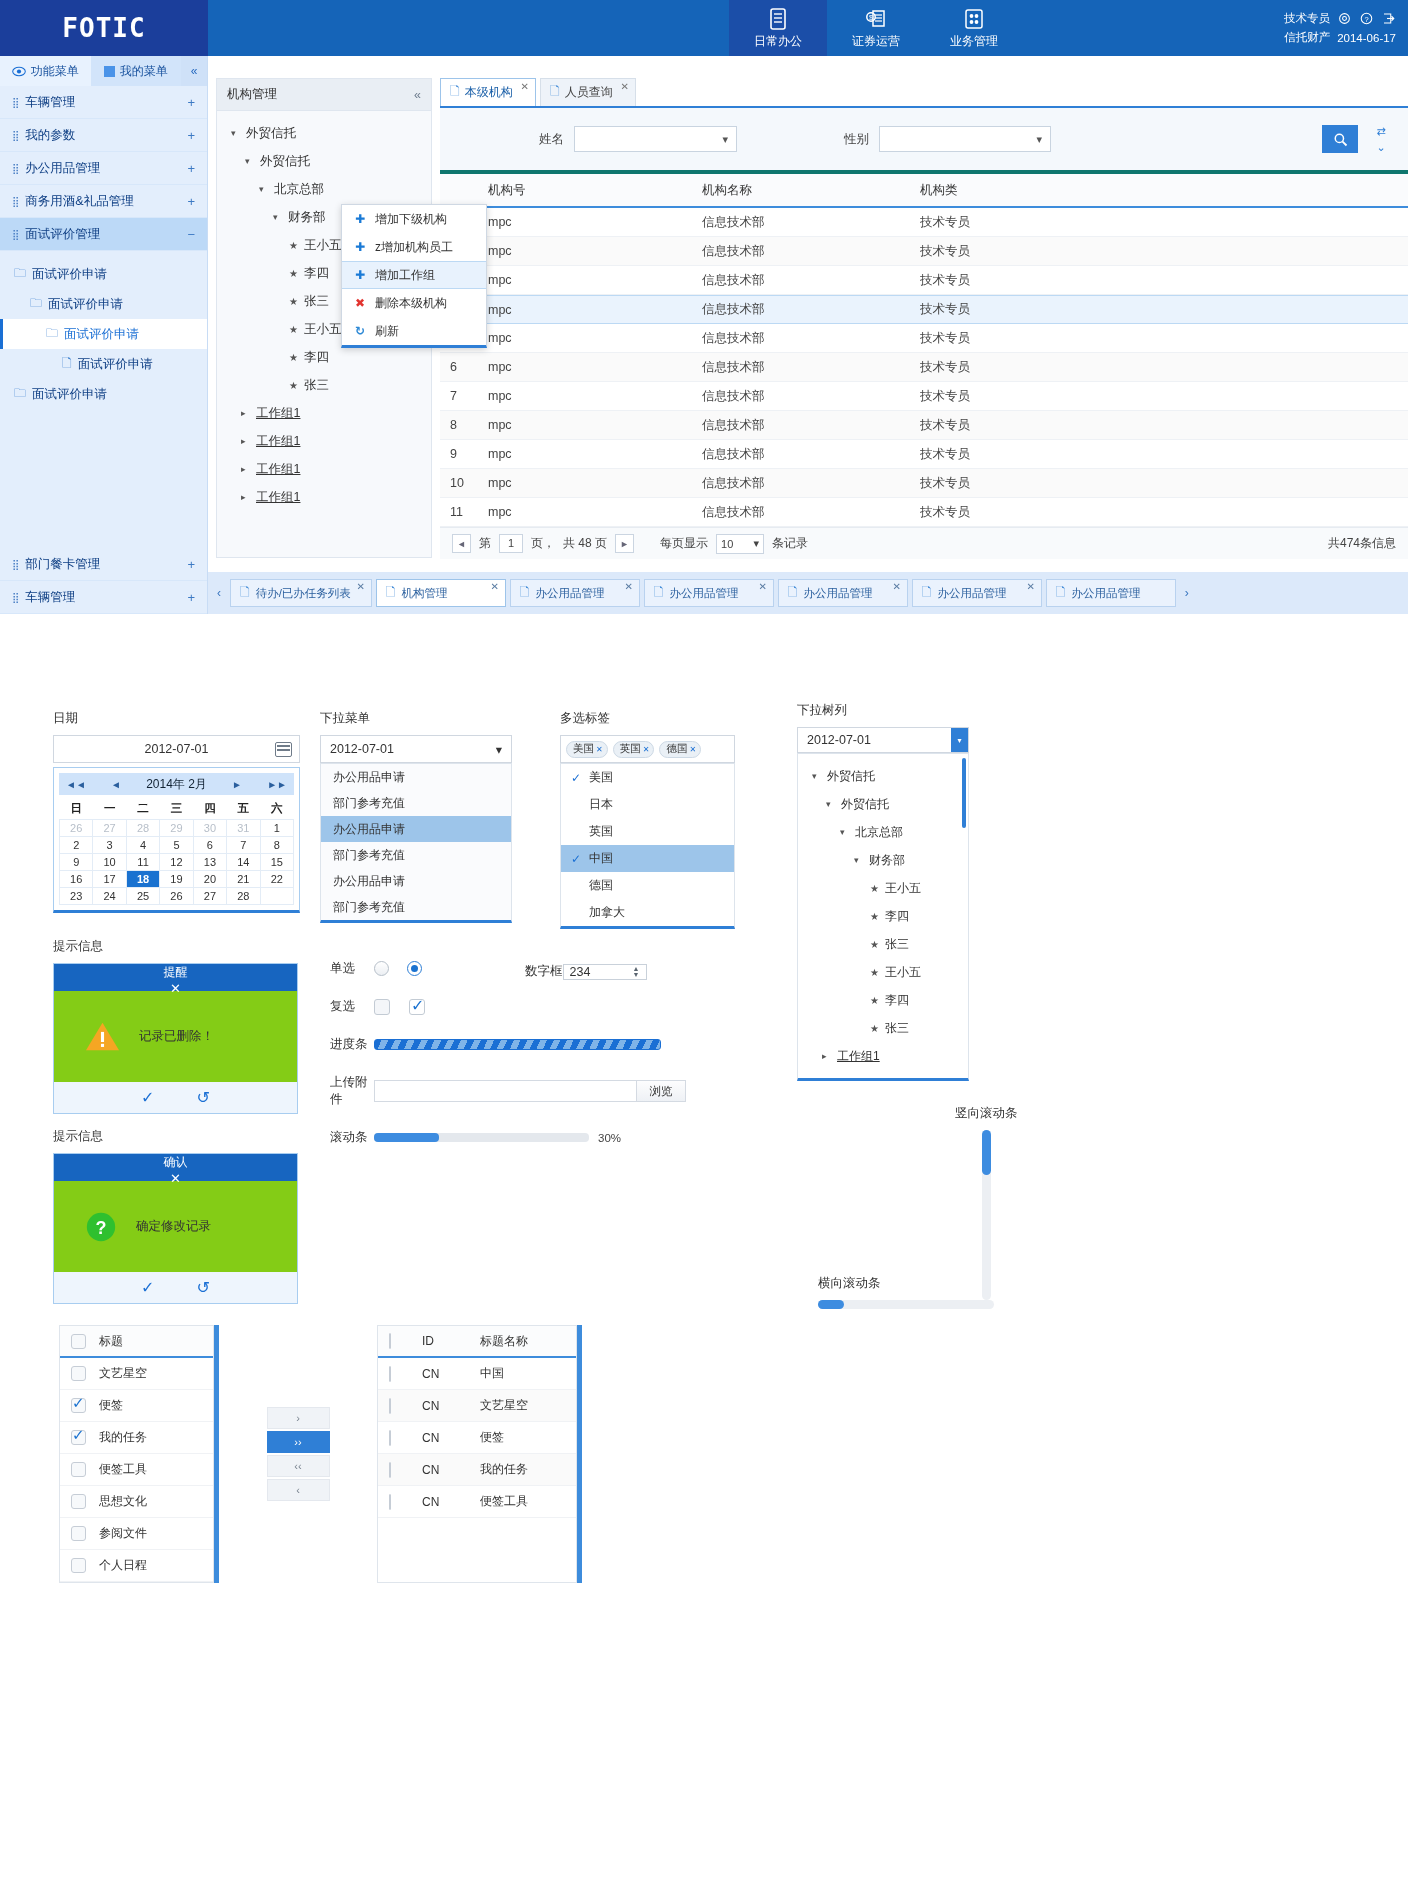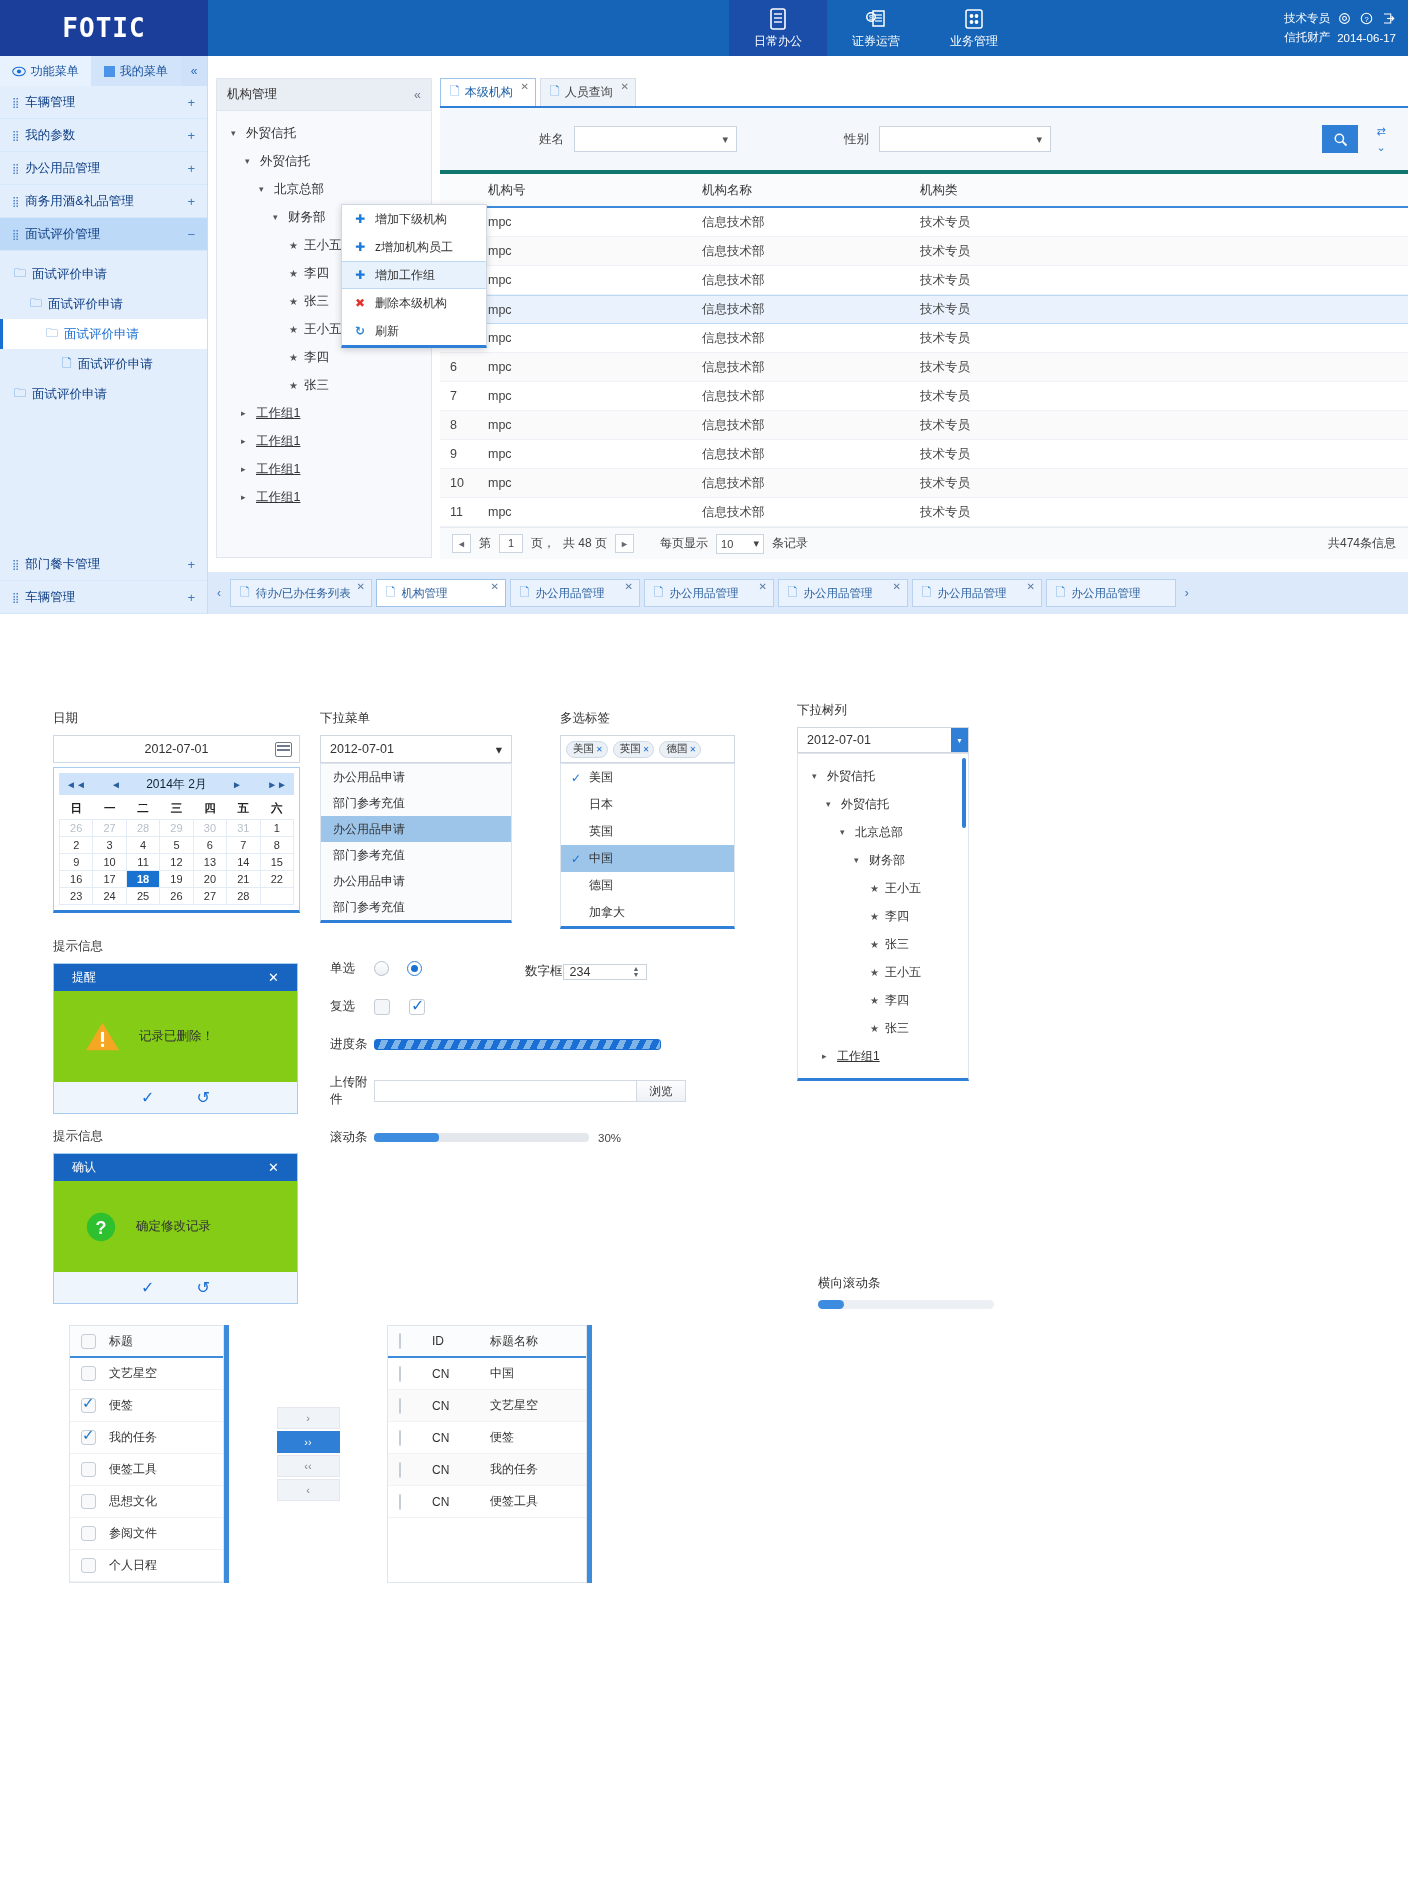--- a/index.html
+++ b/index.html
@@ -135,21 +135,21 @@
 
   .treeddbox { position:absolute; left:797px; top:22px; width:172px; }
   .td-input { height:26px; border:1px solid #d0d7e0; background:#fff; display:flex; align-items:center; justify-content:space-between; padding:0 0 0 9px; font-size:12.5px; color:#333; }
   .td-arrow { width:17px; height:100%; background:#2f7fd6; color:#fff; display:flex; align-items:center; justify-content:center; font-size:8px; }
   .td-body { border:1px solid #dde4ec; border-bottom:3px solid #2f7fd6; background:#fff; padding:8px 0; position:relative; }
   .td-row { height:28px; display:flex; align-items:center; font-size:12px; color:#333; }
   .td-scroll { position:absolute; right:2px; top:4px; width:4px; height:70px; background:#2f7fd6; border-radius:2px; }
 
   .dlgbox { position:absolute; }
   .dlg { width:245px; border:1px solid #a8cdf0; background:#fff; }
-  .dlg-head { height:27px; background:#1765c0; display:flex; align-items:center; justify-content:space-between; padding:0 18px; color:#fff; font-size:12px; }
+  .dlg-head { height:27px; background:#1765c0; display:flex; align-items:center; justify-content:space-between; padding:0 2px; color:#fff; font-size:12px;flex-direction:column; }
   .dlg-x { cursor:pointer; font-size:13px; }
   .dlg-body { height:91px; display:flex; align-items:center; gap:18px; padding:0 30px; background:#84cc16; }
   .dlg-msg { font-size:12.5px; color:#333; }
   .dlg-foot { height:31px; background:#eef5fd; display:flex; align-items:center; justify-content:center; gap:42px; }
   .dlg-ok { color:#1a6fd4; font-size:16px; cursor:pointer; }
 
   .ctrlzone { position:absolute; left:330px; top:280px; width:370px; }
   .ctrl-row { display:flex; align-items:center; margin-bottom:21px; }
   .ctrl-lbl { width:44px; font-size:12.5px; color:#333; }
   .radio { width:15px; height:15px; border-radius:50%; border:1px solid #b6bfc9; background:linear-gradient(#fff,#eceff3); margin-right:18px; }
@@ -169,21 +169,21 @@
   .spin { display:flex; flex-direction:column; font-size:7px; color:#5a6570; line-height:6px; }
 
   .vscroll-box { position:absolute; left:955px; top:425px; }
   .vs-track { width:9px; height:170px; background:#eceff3; border-radius:5px; position:relative; margin:0 auto; }
   .vs-thumb { position:absolute; left:0; top:0; width:9px; height:45px; border-radius:5px; background:#3d8ce0; }
   .hscroll-box { position:absolute; left:818px; top:595px; }
   .hs-track { width:176px; height:9px; background:#eceff3; border-radius:5px; position:relative; }
   .hs-thumb { position:absolute; left:0; top:0; width:26px; height:9px; border-radius:5px; background:#3d8ce0; }
 
   
-  .transfer { position:absolute; left:69px; top:645px; display:flex; }
+  .transfer { position:absolute; left:59px; top:645px; display:flex; }
   .tlist { width:155px; border:1px solid #dfe5ec; background:#fff; }
   .tl-head { height:32px; display:flex; align-items:center; padding:0 11px; gap:13px; background:#fbfcfd; border-bottom:2px solid #3d8cdc; font-size:12px; color:#333; }
   .tl-row { height:32px; display:flex; align-items:center; padding:0 11px; gap:13px; font-size:12px; color:#333; border-bottom:1px solid #f0f2f5; }
   .tbox { width:15px; height:15px; border:1px solid #c6cdd6; border-radius:3px; background:#f7f9fb; flex-shrink:0; position:relative; }
   .tbox.on::after { content:"✓"; position:absolute; left:0px; top:-5px; color:#1a72d0; font-size:15px; font-weight:bold; }
   .tmid { width:158px; display:flex; flex-direction:column; align-items:center; justify-content:center; gap:2px; }
   .tbtn { width:63px; height:22px; background:#f0f3f7; border:1px solid #e4e8ee; display:flex; align-items:center; justify-content:center; font-size:11px; color:#7a8490; cursor:pointer; }
   .tbtn.on { background:#2f7fd6; border-color:#2f7fd6; color:#fff; }
   .tright { width:200px; border:1px solid #dfe5ec; background:#fff; }
   .tr-head { height:32px; display:flex; align-items:center; background:#fbfcfd; border-bottom:2px solid #3d8cdc; font-size:12px; color:#333; }
@@ -866,20 +866,26 @@
     <span style="font-size:12.5px;color:#333">数字框</span>
     <span class="num-input">
       <span>234</span>
       <span class="spin">
           <span>▲</span>
           <span>▼</span>
         </span>
     </span>
   </div>
 
+  <div class="vscroll-box">
+    <div class="sect-label" style="text-align:center">竖向滚动条</div>
+    <div class="vs-track">
+        <div class="vs-thumb"></div>
+      </div>
+  </div>
   <div class="hscroll-box">
     <div class="sect-label">横向滚动条</div>
     <div class="hs-track">
         <div class="hs-thumb"></div>
       </div>
   </div>
 
   <div class="transfer">
     <div class="tlist">
       <div class="tl-head">

